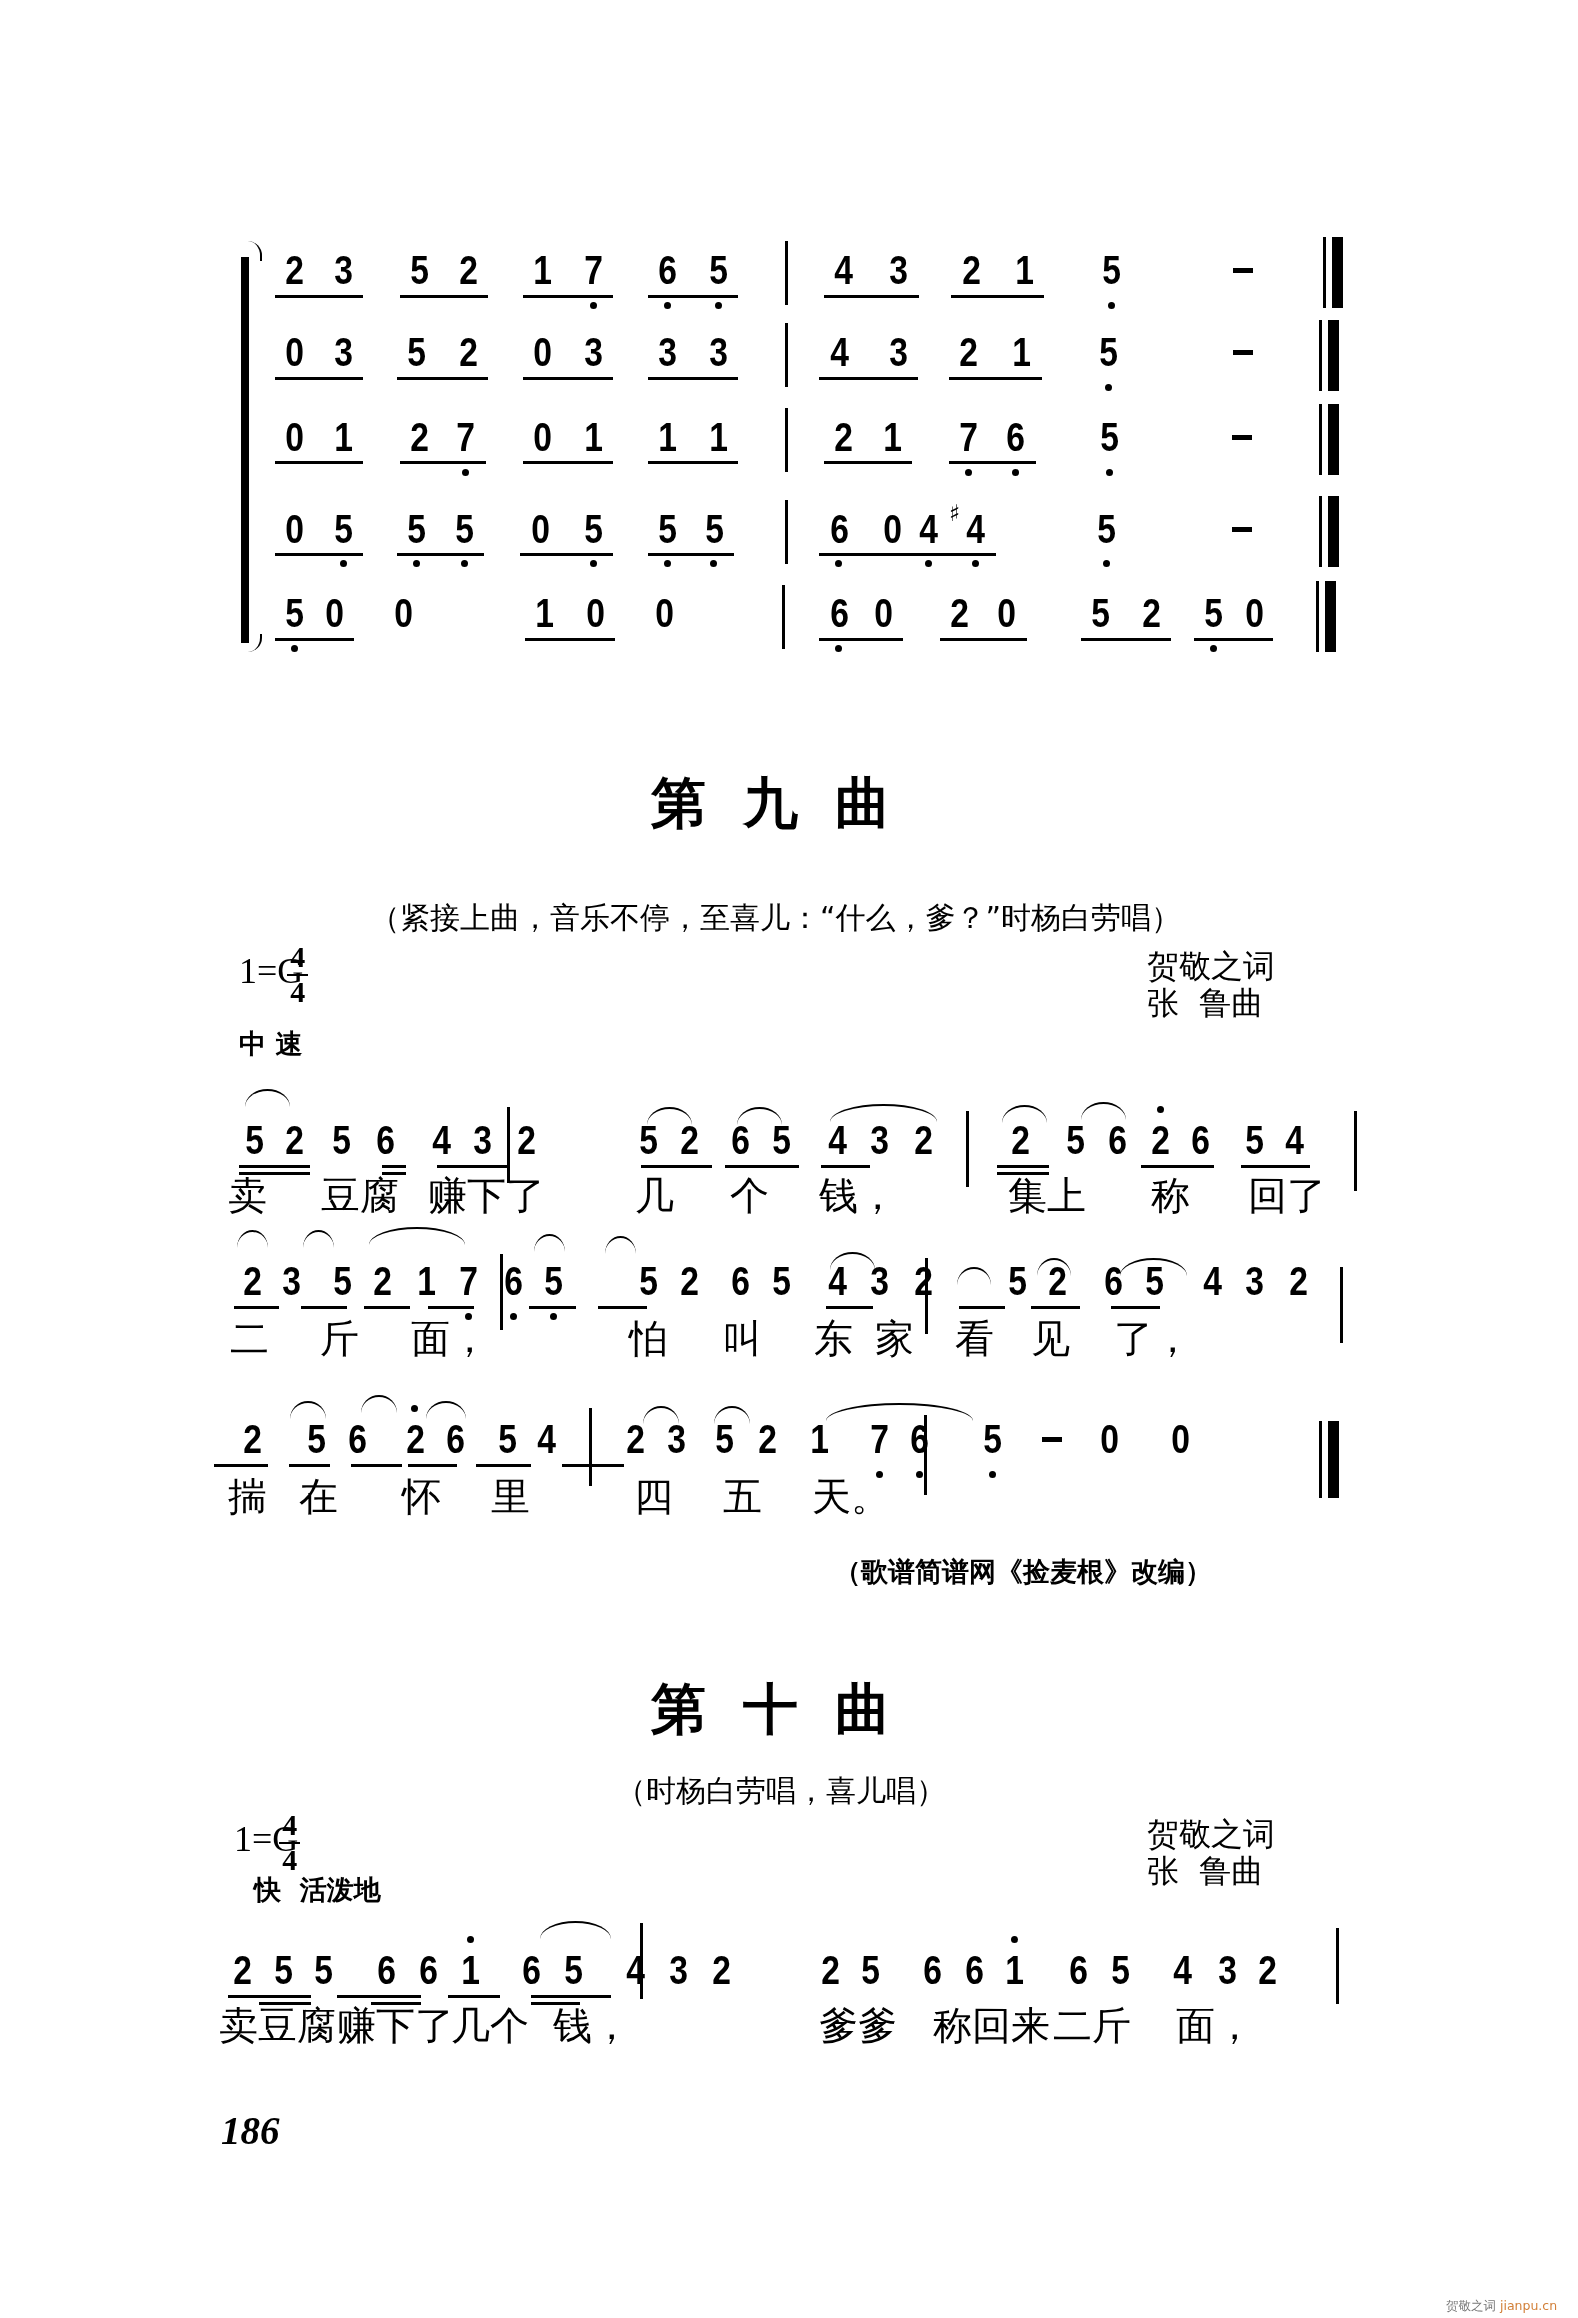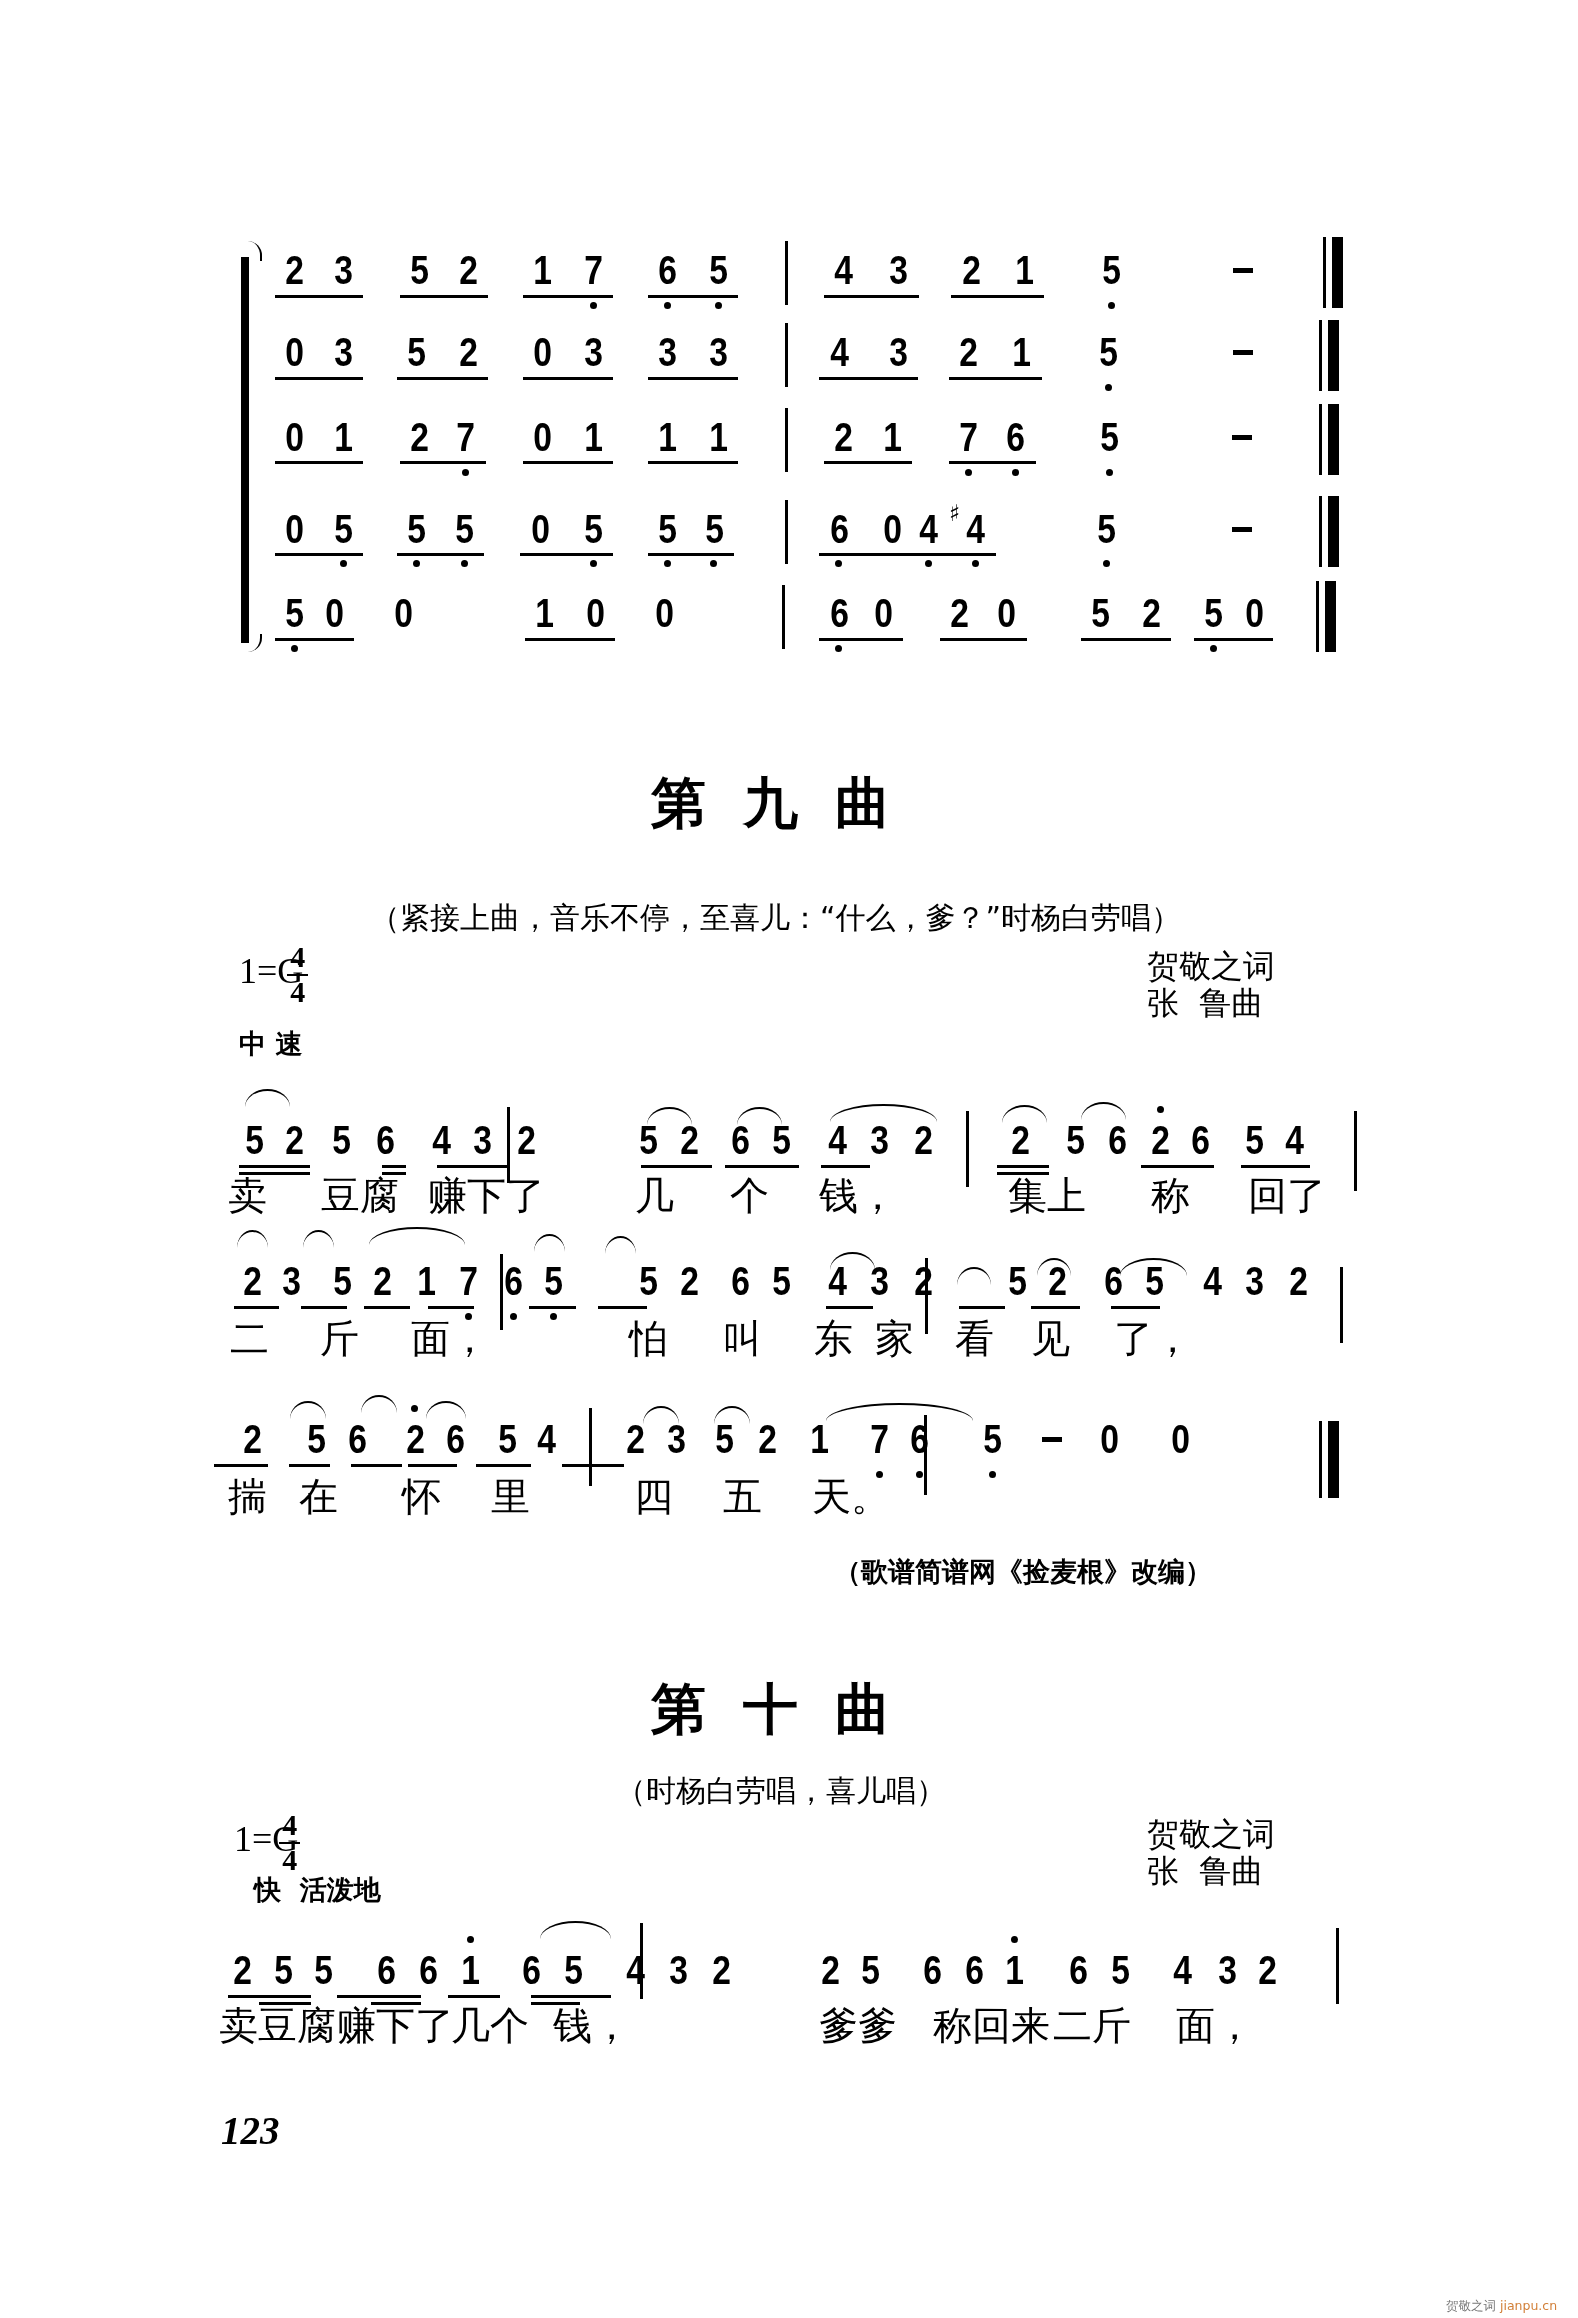--- a/index.html
+++ b/index.html
@@ -430,18 +430,18 @@
         <div class="lyric" style="left: 451px; top: 2006px;">几个</div>
         <div class="lyric" style="left: 553px; top: 2006px;">钱，</div>
         <div class="lyric" style="left: 819px; top: 2006px;">爹爹</div>
         <div class="lyric" style="left: 933px; top: 2006px;">称回来</div>
         <div class="lyric" style="left: 1053px; top: 2006px;">二斤</div>
         <div class="lyric" style="left: 1176px; top: 2006px;">面，</div>
       </div>
     </div>
 </div>
 
-<div class="pageno" style="left:221px;top:2108px;">123</div>
+<div class="pageno" style="left:221px;top:2108px;">186</div>
 <div class="wm" style="left:1446px;top:2298px;">
   <span>贺敬之词</span>
   <span class="wm-en">jianpu.cn</span>
 </div>
 
 
 </body></html>

